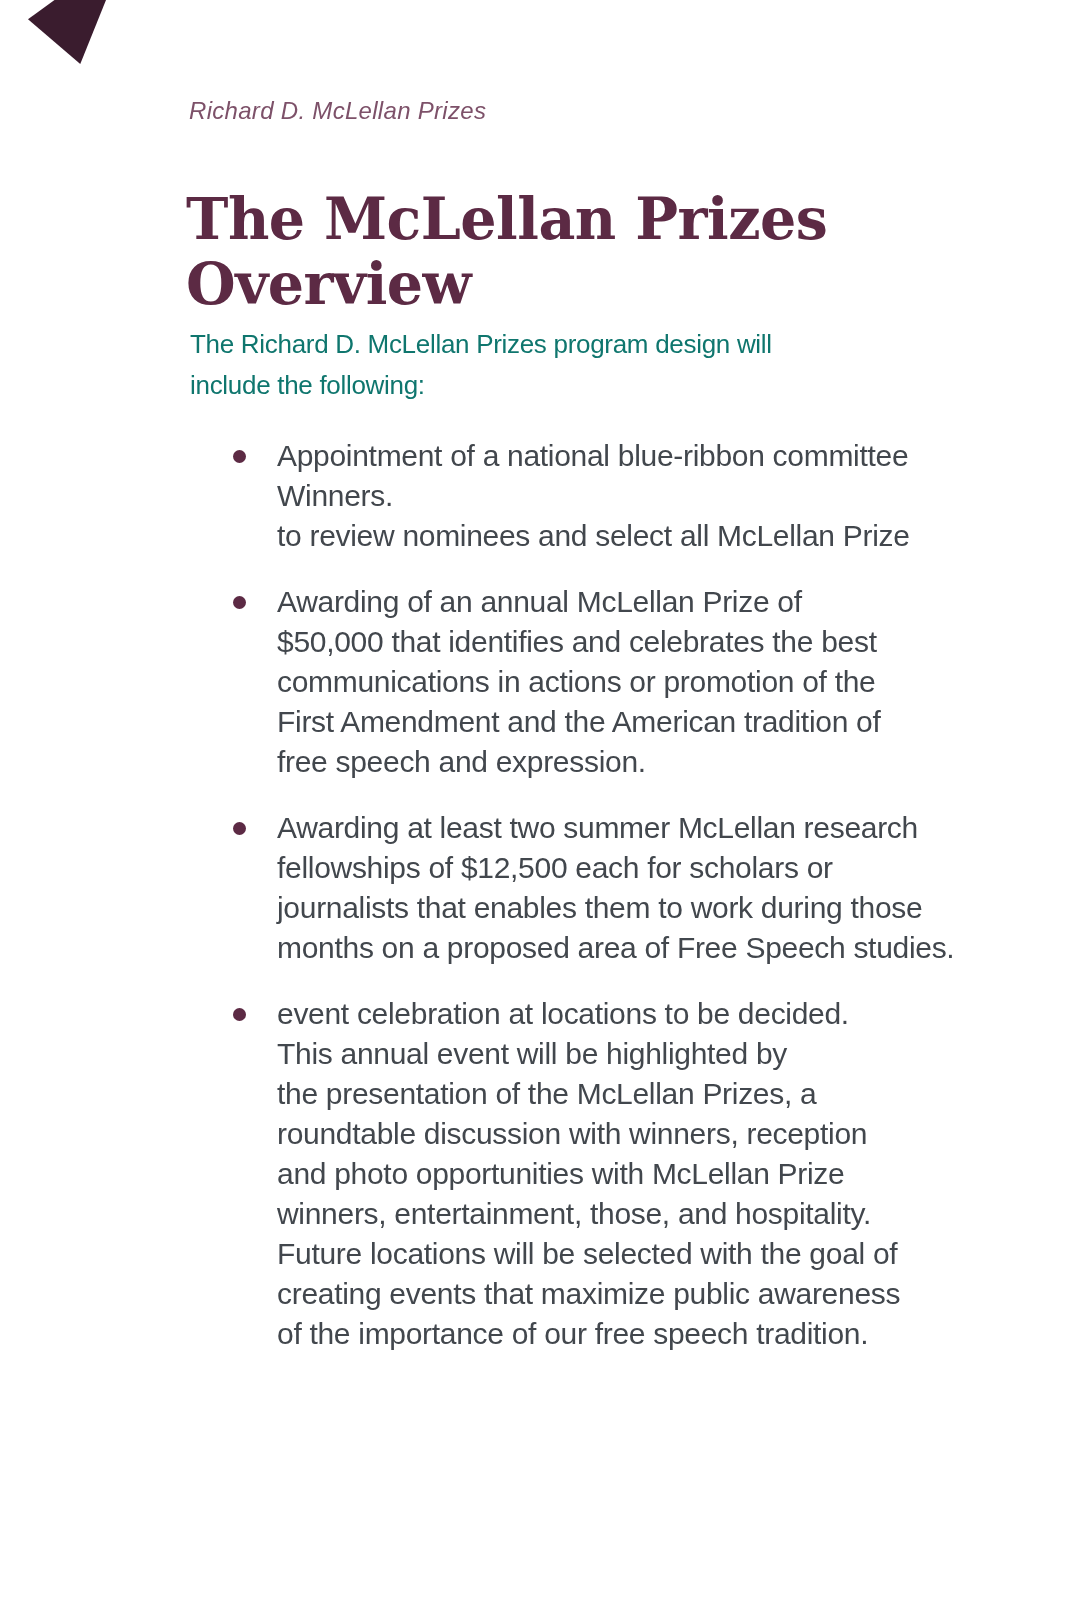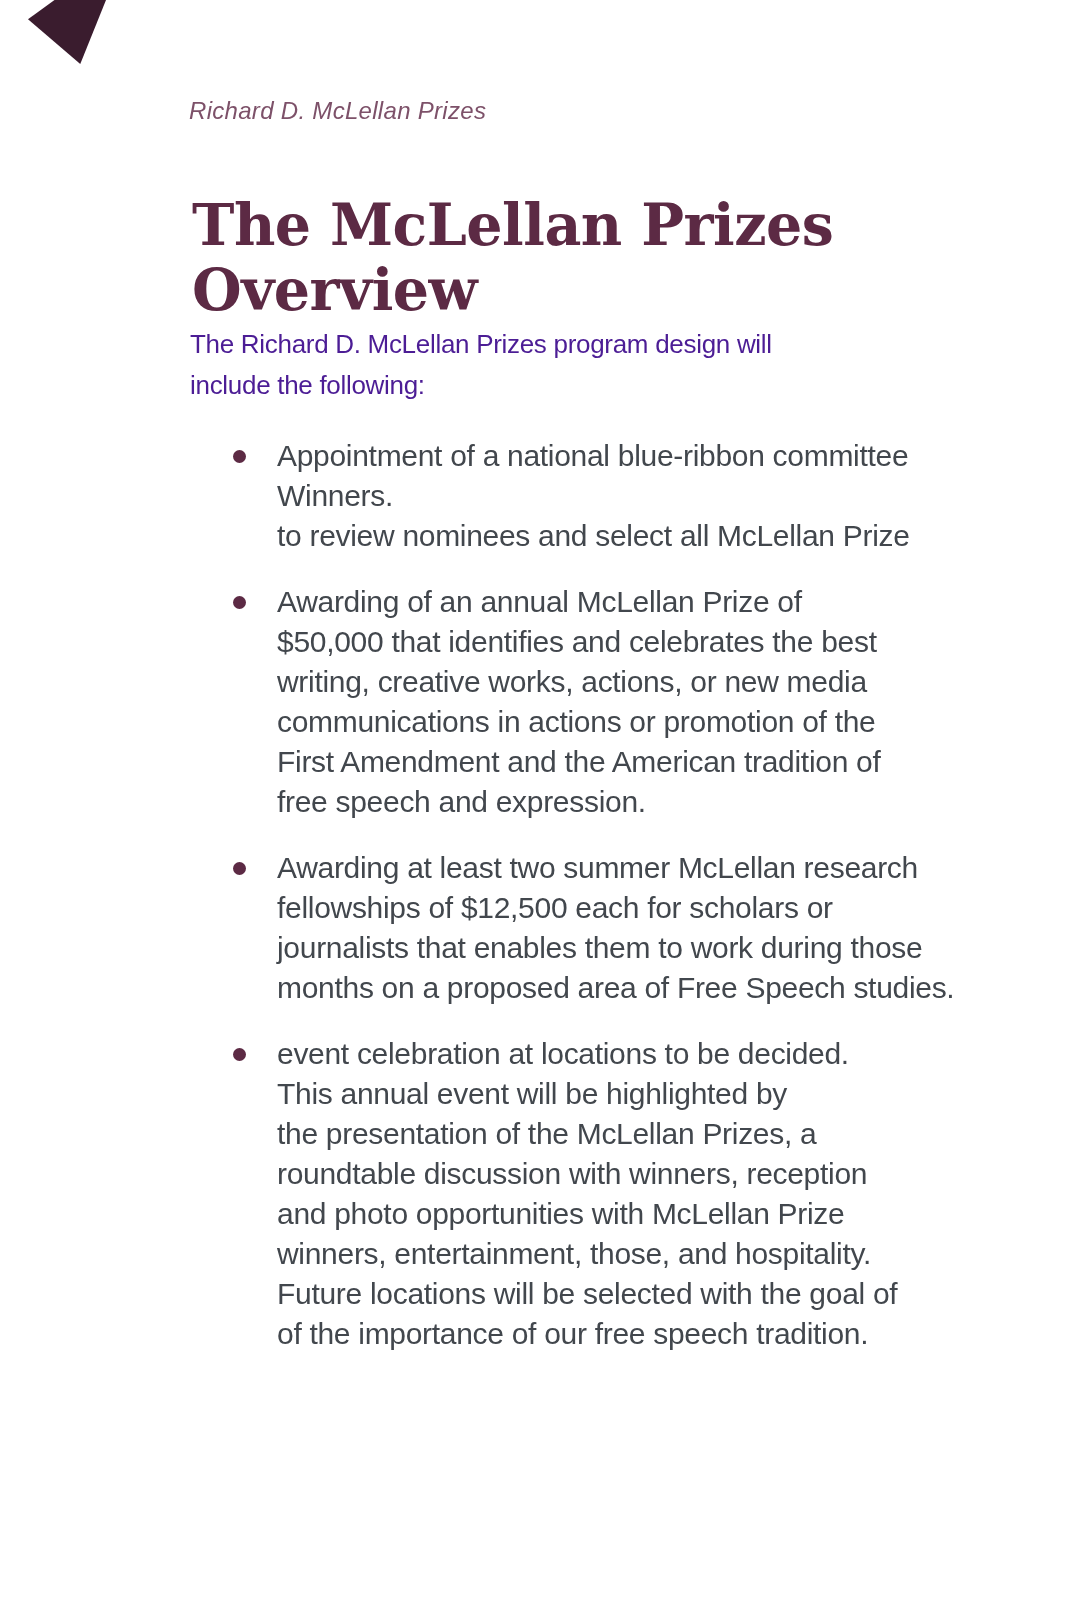--- a/index.html
+++ b/index.html
@@ -30,37 +30,37 @@
     top: 97px;
     font-size: 24px;
     font-style: italic;
     color: #7D5169;
     letter-spacing: 0.3px;
   }
   .doc-title {
     position: absolute;
     left: 186px;
     top: 186px;
-    margin: 6px;
+    margin: 0;
     font-family: "DejaVu Serif", serif;
     font-weight: 700;
     font-size: 57px;
     line-height: 65px;
     color: #5C2A44;
     letter-spacing: -0.5px;
   }
   .doc-title span { display: block; }
   .intro {
     position: absolute;
     left: 190px;
     top: 324px;
     margin: 0;
     font-size: 26px;
     line-height: 41px;
-    color: #4c1d95;
+    color: #0f766e;
     letter-spacing: -0.3px;
   }
   .intro span { display: block; }
   .bullet-list {
     position: absolute;
     left: 233px;
     top: 436px;
     margin: 0;
     padding: 0;
     list-style: none;
@@ -121,21 +121,20 @@
           <div class="line">Appointment of a national blue-ribbon committee</div>
           <div class="line">Winners.</div>
           <div class="line">to review nominees and select all McLellan Prize</div>
         </div>
       </li>
       <li class="bullet-item">
         <span class="bullet-dot"></span>
         <div class="bullet-text">
           <div class="line">Awarding of an annual McLellan Prize of</div>
           <div class="line">$50,000 that identifies and celebrates the best</div>
-          <div class="line">writing, creative works, actions, or new media</div>
           <div class="line">communications in actions or promotion of the</div>
           <div class="line">First Amendment and the American tradition of</div>
           <div class="line">free speech and expression.</div>
         </div>
       </li>
       <li class="bullet-item">
         <span class="bullet-dot"></span>
         <div class="bullet-text">
           <div class="line">Awarding at least two summer McLellan research</div>
           <div class="line">fellowships of $12,500 each for scholars or</div>
@@ -146,20 +145,21 @@
       <li class="bullet-item">
         <span class="bullet-dot"></span>
         <div class="bullet-text">
           <div class="line">event celebration at locations to be decided.</div>
           <div class="line">This annual event will be highlighted by</div>
           <div class="line">the presentation of the McLellan Prizes, a</div>
           <div class="line">roundtable discussion with winners, reception</div>
           <div class="line">and photo opportunities with McLellan Prize</div>
           <div class="line">winners, entertainment, those, and hospitality.</div>
           <div class="line">Future locations will be selected with the goal of</div>
+          <div class="line">creating events that maximize public awareness</div>
           <div class="line">of the importance of our free speech tradition.</div>
         </div>
       </li>
     </ul>
 
   <div class="page-number">4</div>
 
 </div>
 
 </body></html>

